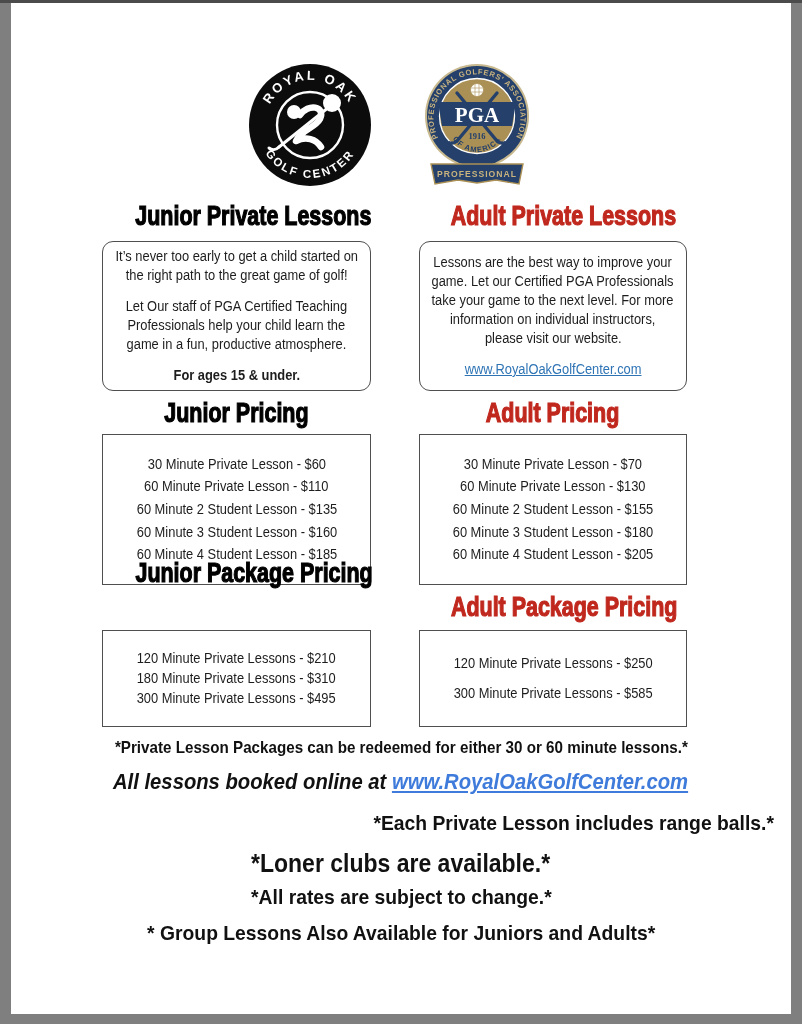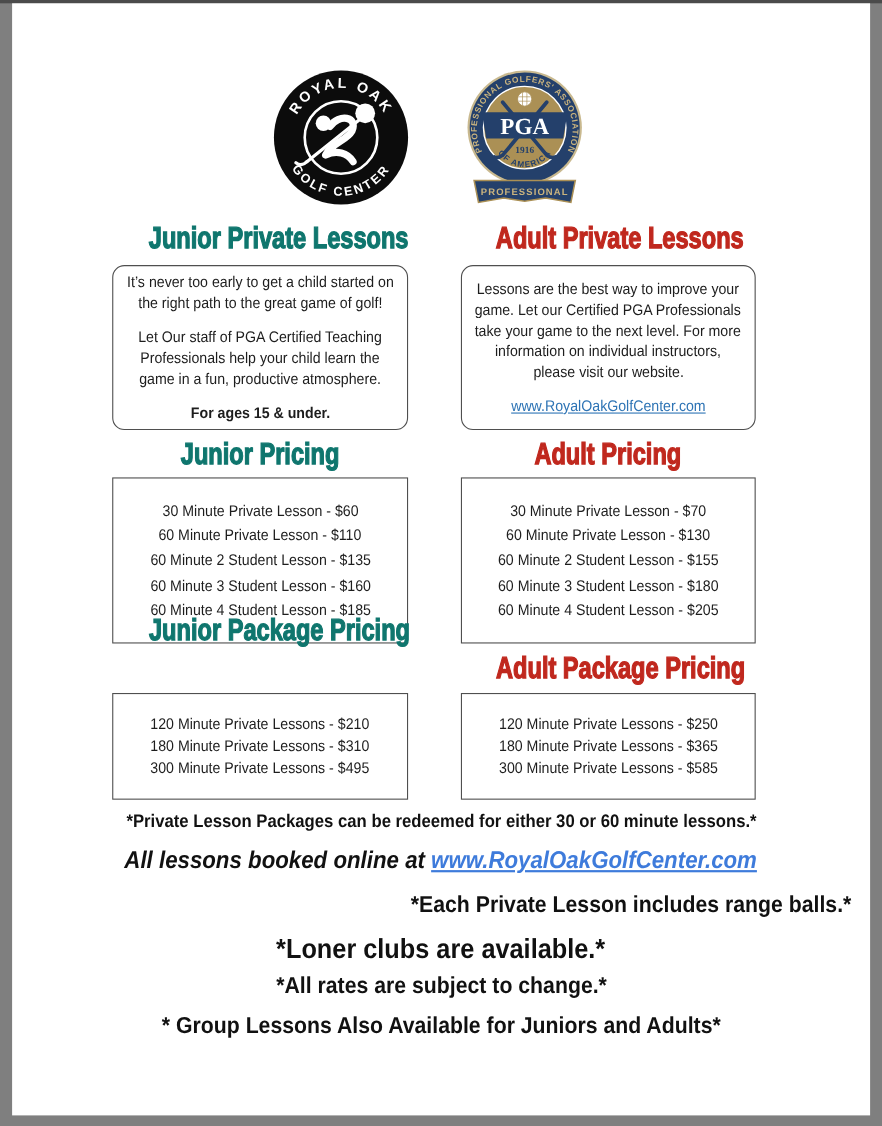--- a/index.html
+++ b/index.html
@@ -21,21 +21,21 @@
   
   .accent-heading {
     position:absolute; text-align:center; white-space:nowrap;
     font-weight:700; font-size:27.5px; line-height:1.05;
     -webkit-text-stroke:1.2px currentColor;
     letter-spacing:0px;
   }
   .accent-heading > span { display:inline-block; transform:scaleX(0.78); transform-origin:50% 50%; }
   .col-left  { left:91px;  width:269px; }
   .col-right { left:408px; width:268px; }
-  .junior { color:#0f766e; }
+  .junior { color:#000000; }
   .adult  { color:#C0281E; }
   
   .box {
     position:absolute; border:1.5px solid #4f4f4f; background:#fff;
     display:flex; flex-direction:column; align-items:center; justify-content:center;
     text-align:center;
   }
   .desc-box { top:238px; height:150px;border-radius:11px; }
   .desc-box .para { margin:6px 0; }
   .price-box { top:431px; height:151px; padding:18px 0; justify-content:space-around; }
@@ -185,21 +185,20 @@
   </div>
 
   <div class="box pkg-box col-left">
     <div class="tline"><span>120 Minute Private Lessons - $210</span></div>
     <div class="tline"><span>180 Minute Private Lessons - $310</span></div>
     <div class="tline"><span>300 Minute Private Lessons - $495</span></div>
   </div>
 
   <div class="box pkg-box col-right">
     <div class="tline"><span>120 Minute Private Lessons - $250</span></div>
-    <div class="tline"><span>180 Minute Private Lessons - $365</span></div>
     <div class="tline"><span>300 Minute Private Lessons - $585</span></div>
   </div>
 
   <div class="fline f-a">
     <span>*Private Lesson Packages can be redeemed for either 30 or 60 minute lessons.*</span>
   </div>
   <div class="fline f-b">
     <span><span>All lessons booked online at </span><a class="footlink">www.RoyalOakGolfCenter.com</a></span>
   </div>
   <div class="fline f-c">

